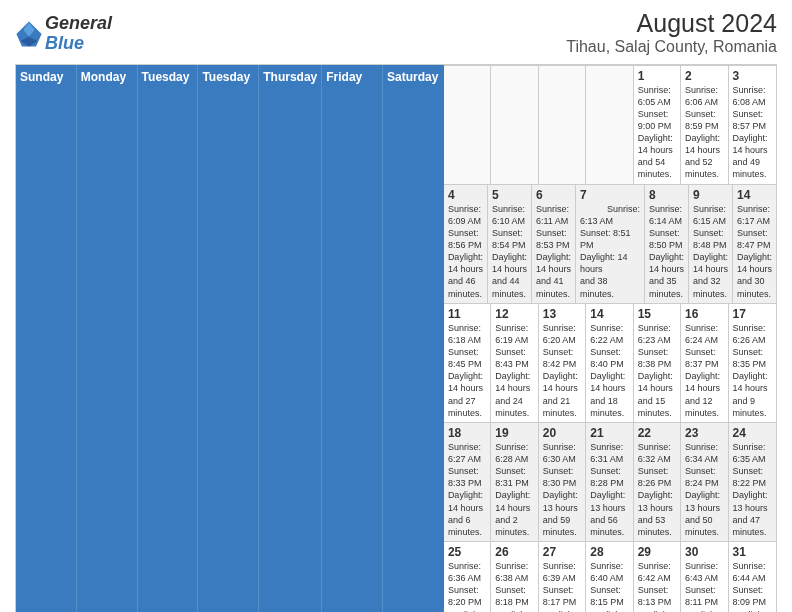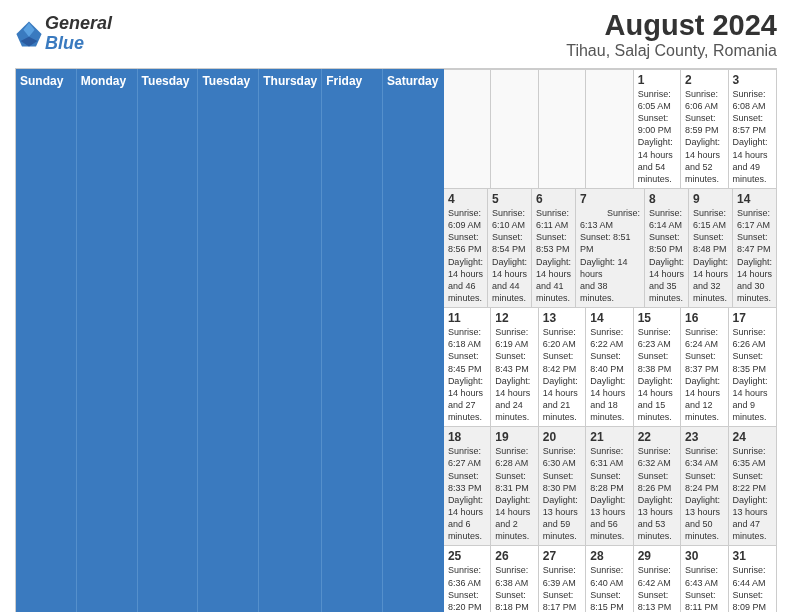--- a/index.html
+++ b/index.html
@@ -46,22 +46,22 @@
     }
     .logo-icon {
       width: 28px;
       height: 28px;
       margin-right: 2px;
     }
     .title-block {
       text-align: right;
     }
     .main-title {
-      font-size: 29px;
-      font-weight: bold;
+      font-size: 25px;
+      font-weight: normal;
       color: #333;
       line-height: 1.1;
     }
     .subtitle {
       font-size: 16px;
       color: #555;
     }
     .calendar {
       flex: 1;
       display: flex;

